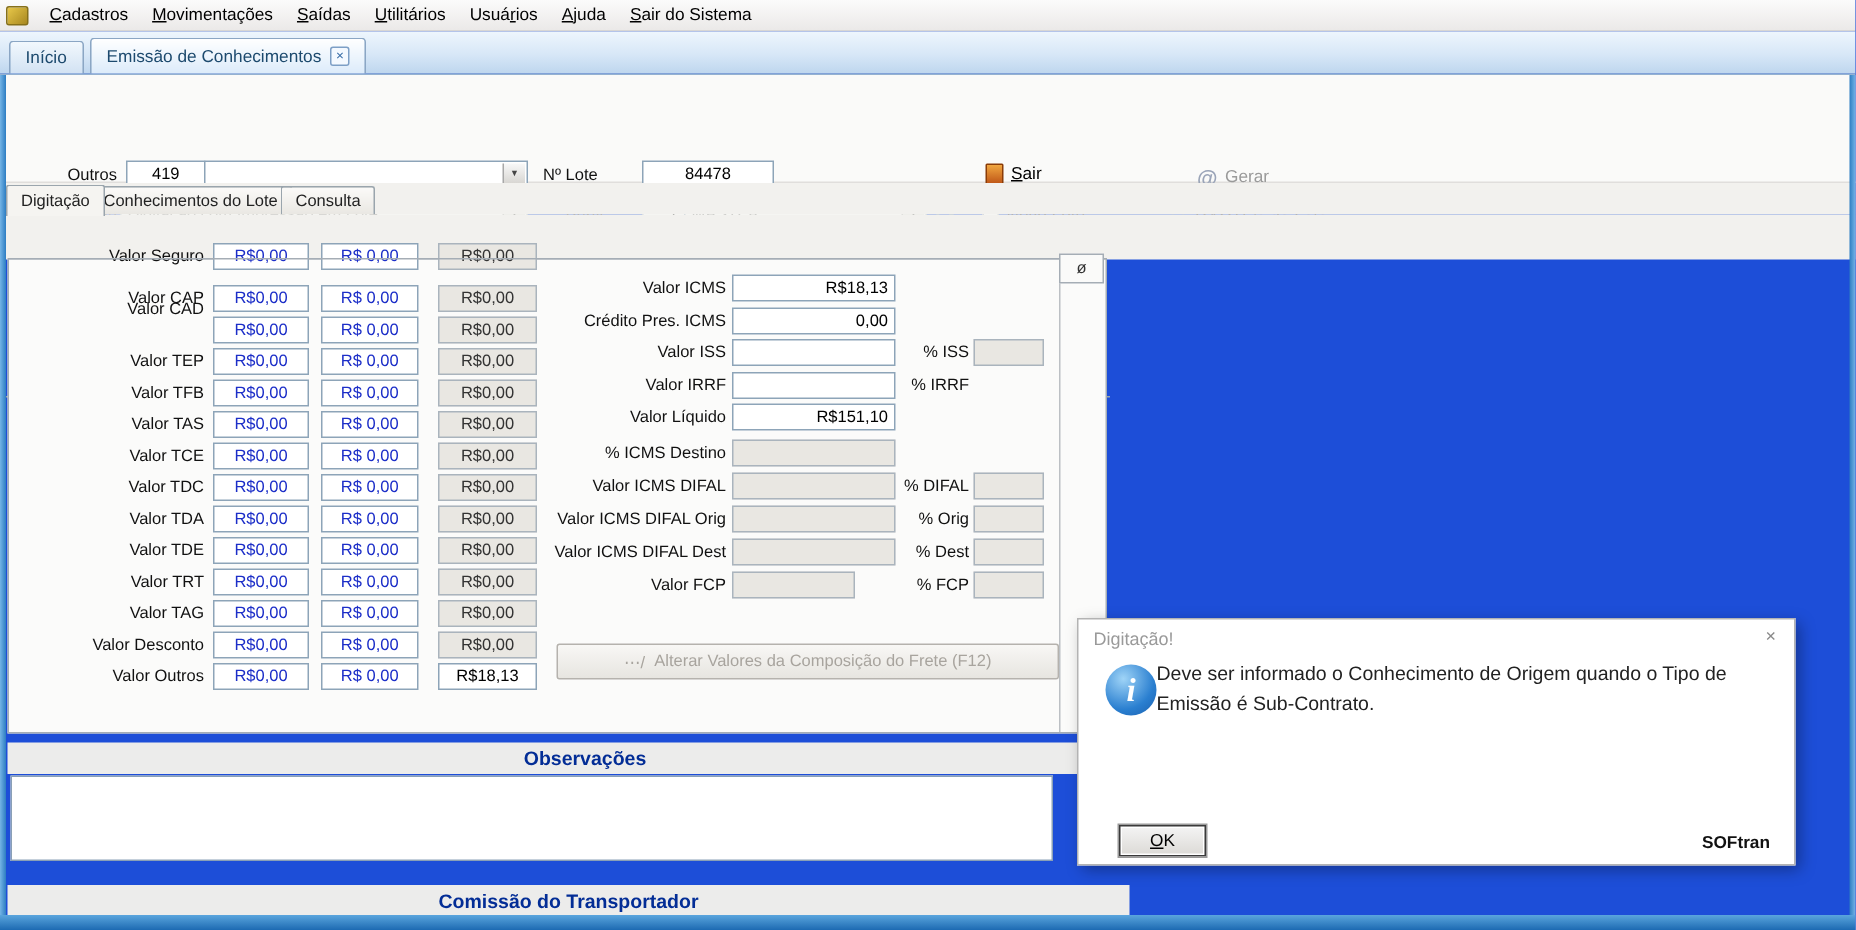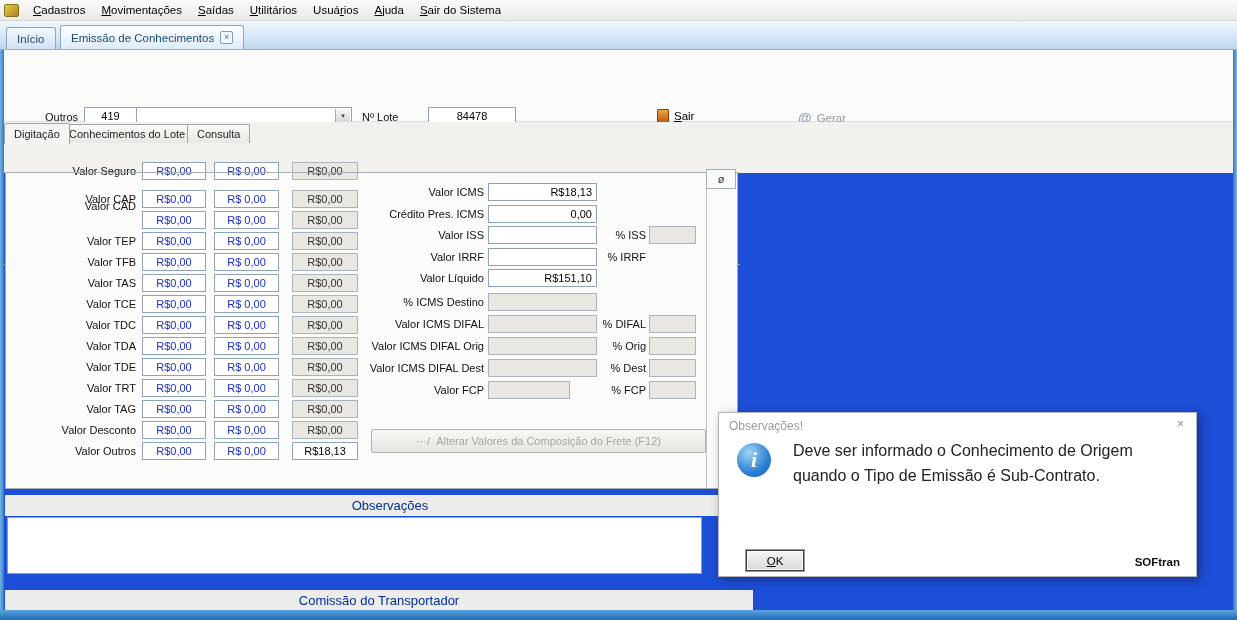--- a/index.html
+++ b/index.html
@@ -66,34 +66,34 @@
 .row-label{left:0;width:130px;text-align:right}
 .edit.c1{left:136px;width:64px}
 .edit.c2{left:208px;width:65px}
 .edit.c3{left:286px;width:66px}
 .t-label{left:330px;width:148px;text-align:right}
 .pct-label{left:560px;width:80px;text-align:right}
 .edit.pct-box{left:643px;width:47px}
 .alterar-btn{position:absolute;left:365px;top:256px;width:335px;height:24px;border:1px solid #b5b2ad;background:linear-gradient(#f8f7f5,#e7e5e0);color:#a8a49e;font-size:11px;font-family:"Liberation Sans",sans-serif;display:flex;align-items:center;justify-content:center;gap:6px;border-radius:2px;white-space:nowrap}
 .side-tab{position:absolute;left:706px;top:169px;width:30px;height:20px;background:#fafaf9;border:1px solid #a5adb5;display:flex;align-items:center;justify-content:center;font-size:11px;color:#333;z-index:6}
 
-.sec-bar{position:absolute;background:#ececeb;display:flex;align-items:center;justify-content:center;font-weight:normal;font-size:13px;color:#032d96;white-space:nowrap}
+.sec-bar{position:absolute;background:#ececeb;display:flex;align-items:center;justify-content:center;font-weight:bold;font-size:13px;color:#032d96;white-space:nowrap}
 .obs-bar{left:5px;top:495px;width:770px;height:21px}
 .obs-box{position:absolute;left:7px;top:517px;width:695px;height:57px;background:#fff;border:1px solid #8aa0b6}
 .com-bar{left:5px;top:590px;width:748px;height:21px}
 
 .edge-left{position:absolute;left:0;top:50px;width:4px;height:570px;background:linear-gradient(90deg,#74b4e6,#2d7dc2);z-index:20}
 .edge-right{position:absolute;right:0;top:50px;width:4px;height:570px;background:linear-gradient(270deg,#74b4e6,#2d7dc2);z-index:20}
 .edge-bottom{position:absolute;left:0;top:610px;width:1237px;height:10px;background:linear-gradient(#5aa5dd,#1d6ab2);z-index:20}
 
 .dialog{position:absolute;left:718px;top:412px;width:479px;height:165px;background:#fff;border:1px solid #b3b3b3;box-shadow:3px 3px 10px rgba(0,0,0,.35);z-index:50}
 .dialog-title{position:absolute;left:10px;top:6px;font-size:12px;color:#9a9a9a}
 .dialog-close{position:absolute;right:12px;top:5px;font-size:12px;color:#8a8a8a;line-height:1}
 .info-icon{position:absolute;left:18px;top:30px;width:34px;height:34px;border-radius:50%;background:radial-gradient(circle at 35% 28%,#9fd4f7,#2a7fd0 62%,#1a5fae);color:#fff;display:flex;align-items:center;justify-content:center;font-family:"Liberation Serif",serif;font-style:italic;font-weight:bold;font-size:22px}
-.dialog-msg{position:absolute;left:74px;top:26px;width:396px;font-size:16px;color:#222;line-height:1.55}
+.dialog-msg{position:absolute;left:52px;top:26px;width:396px;font-size:13px;color:#222;line-height:1.55}
 .ok-btn{position:absolute;left:27px;top:137px;width:58px;height:21px;background:linear-gradient(#f4f4f4,#dcdad6);border:1px solid #3a3a3a;box-shadow:inset 0 0 0 1px #ffffff,0 0 0 1px #9a9a9a;font-size:11.5px;font-family:"Liberation Sans",sans-serif;display:flex;align-items:center;justify-content:center;color:#000}
 .dialog-brand{position:absolute;right:16px;bottom:8px;font-weight:bold;font-size:11.5px;color:#111}
 </style>
 </head>
 <body>
 
 <div class="screen">
 
   <div class="menubar">
     <span class="app-icon"></span>
@@ -305,21 +305,21 @@
 
   <div class="sec-bar com-bar">
       <span>Comissão do Transportador</span>
     </div>
 
   <div class="edge-left"></div>
   <div class="edge-right"></div>
   <div class="edge-bottom"></div>
 
   <div class="dialog">
-    <div class="dialog-title">Observações!</div>
+    <div class="dialog-title">Digitação!</div>
     <div class="dialog-close">×</div>
     <div class="info-icon">i</div>
     <div class="dialog-msg">Deve ser informado o Conhecimento de Origem quando o Tipo de Emissão é Sub-Contrato.</div>
     <button class="ok-btn"><u>O</u>K</button>
     <div class="dialog-brand">SOFtran</div>
   </div>
 
 </div>
 
 </body></html>

